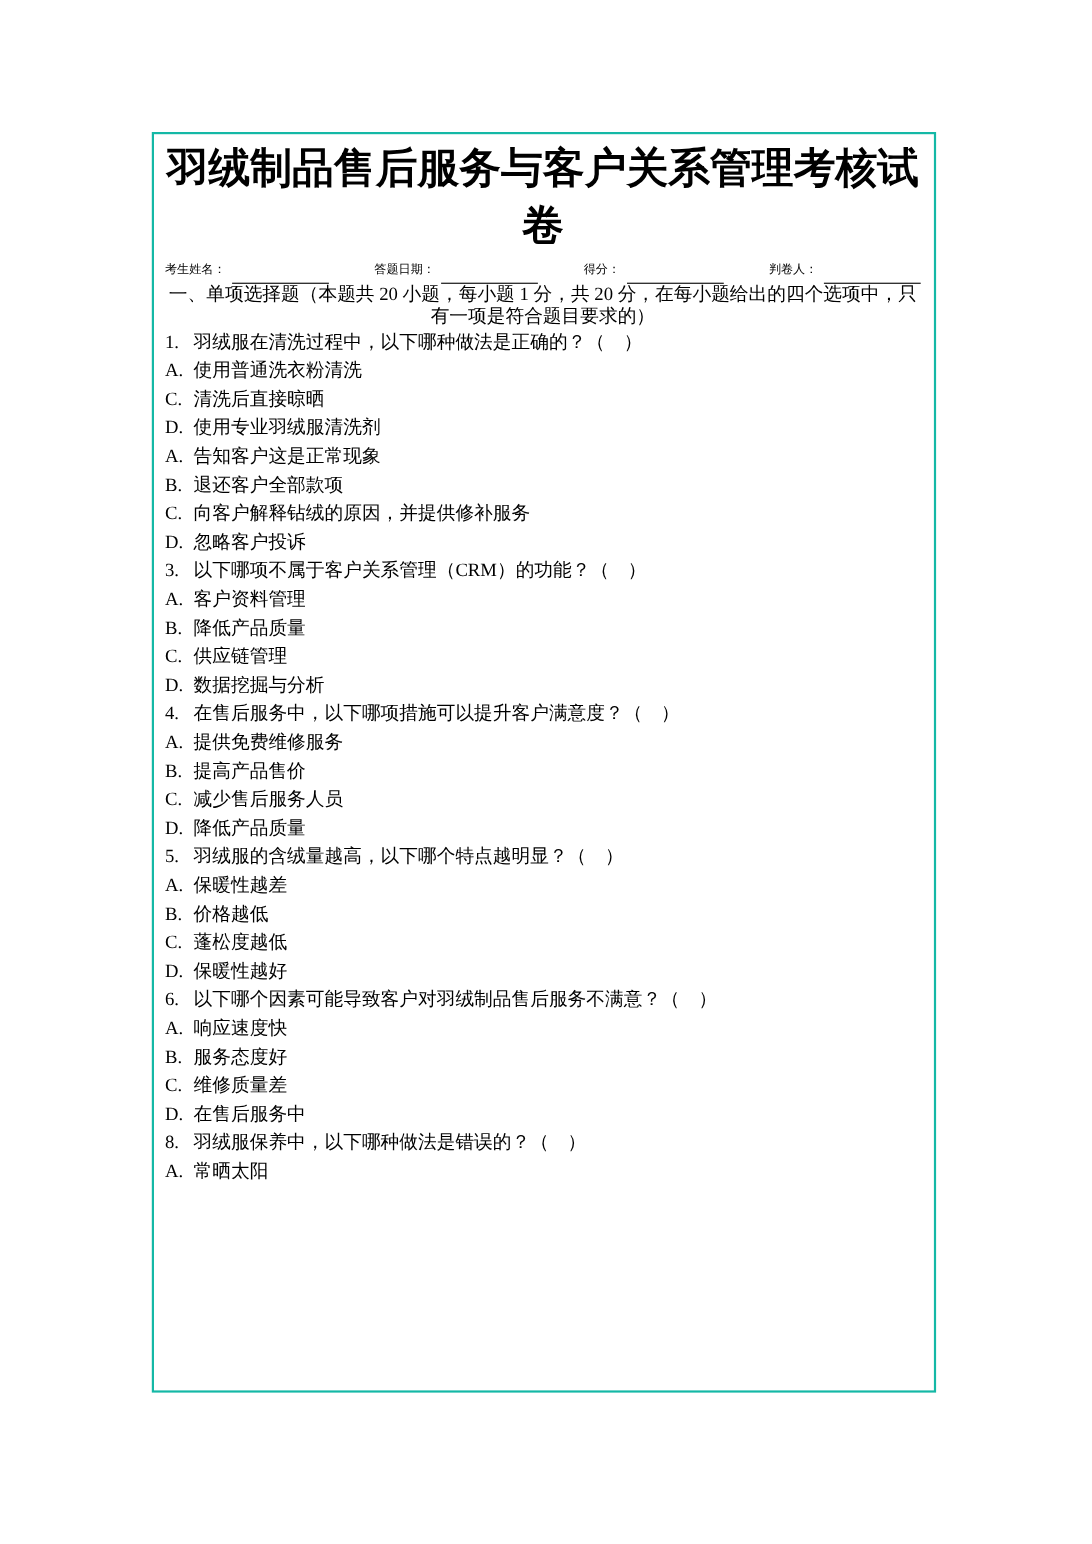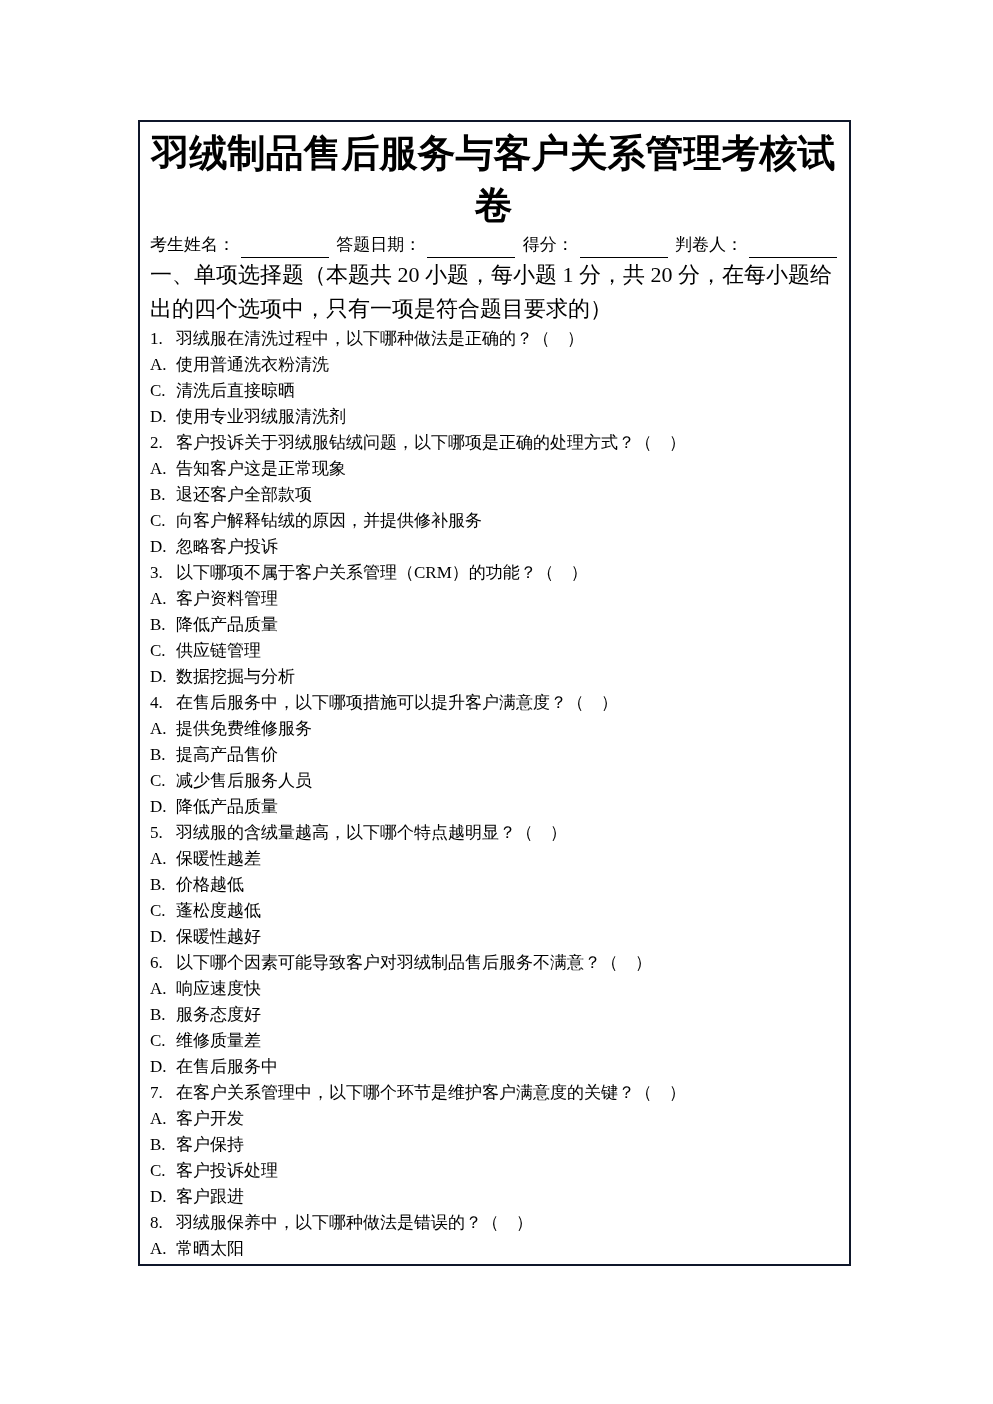--- a/index.html
+++ b/index.html
@@ -16,53 +16,53 @@
     background: #ffffff;
     overflow: hidden;
   }
   .paper-box {
     position: absolute;
     left: 138px;
     top: 120px;
     width: 713px;
     height: 1146px;
     box-sizing: border-box;
-    border: 2px solid #0f172a;
+    border: 2px solid #14b8a6;
     padding: 5px 12px 0 10px;
     background: #ffffff;
   }
   .title {
     margin: 0;
     font-size: 38px;
     line-height: 52px;
     font-weight: bold;
     text-align: center;
     font-family: "Liberation Serif", serif;
   }
   .info-row {
     display: flex;
     justify-content: space-between;
     align-items: flex-end;
-    font-size: 17px;
+    font-size: 11px;
     line-height: 26px;
     height: 26px;
     white-space: nowrap;
     margin-top: 1px;
   }
   .info-field { display: flex; align-items: flex-end; }
   .info-label { display: inline-block; }
   .blank {
     display: inline-block;
     width: 88px;
     height: 19px;
     margin-left: 6px;
     border-bottom: 1.5px solid #000000;
   }
   .content { font-size: 17px; line-height: 26px; }
-  .section-heading { font-size: 22px; line-height: 34px; }
+  .section-heading { font-size: 17px; line-height: 20px; text-align: center; }
   .line { font-size: 17px; line-height: 26px; }
   .q-num, .opt-label {
     display: inline-block;
     min-width: 17px;
     margin-right: 9px;
   }
 </style>
 </head>
 <body>
 
@@ -93,21 +93,20 @@
     <div class="content">
       <div class="section-heading">一、单项选择题（本题共 20 小题，每小题 1 分，共 20 分，在每小题给出的四个选项中，只有一项是符合题目要求的）</div>
       <div>
           <div class="question">
             <div class="line q-stem"><span class="q-num">1.</span><span class="q-text">羽绒服在清洗过程中，以下哪种做法是正确的？（　）</span></div>
             <div class="line option"><span class="opt-label">A.</span><span class="opt-text">使用普通洗衣粉清洗</span></div>
             <div class="line option"><span class="opt-label">C.</span><span class="opt-text">清洗后直接晾晒</span></div>
             <div class="line option"><span class="opt-label">D.</span><span class="opt-text">使用专业羽绒服清洗剂</span></div>
           </div>
           <div class="question">
-            <div class="line q-stem"><span class="q-num">2.</span><span class="q-text">客户投诉关于羽绒服钻绒问题，以下哪项是正确的处理方式？（　）</span></div>
             <div class="line option"><span class="opt-label">A.</span><span class="opt-text">告知客户这是正常现象</span></div>
             <div class="line option"><span class="opt-label">B.</span><span class="opt-text">退还客户全部款项</span></div>
             <div class="line option"><span class="opt-label">C.</span><span class="opt-text">向客户解释钻绒的原因，并提供修补服务</span></div>
             <div class="line option"><span class="opt-label">D.</span><span class="opt-text">忽略客户投诉</span></div>
           </div>
           <div class="question">
             <div class="line q-stem"><span class="q-num">3.</span><span class="q-text">以下哪项不属于客户关系管理（CRM）的功能？（　）</span></div>
             <div class="line option"><span class="opt-label">A.</span><span class="opt-text">客户资料管理</span></div>
             <div class="line option"><span class="opt-label">B.</span><span class="opt-text">降低产品质量</span></div>
             <div class="line option"><span class="opt-label">C.</span><span class="opt-text">供应链管理</span></div>
@@ -128,27 +127,20 @@
             <div class="line option"><span class="opt-label">D.</span><span class="opt-text">保暖性越好</span></div>
           </div>
           <div class="question">
             <div class="line q-stem"><span class="q-num">6.</span><span class="q-text">以下哪个因素可能导致客户对羽绒制品售后服务不满意？（　）</span></div>
             <div class="line option"><span class="opt-label">A.</span><span class="opt-text">响应速度快</span></div>
             <div class="line option"><span class="opt-label">B.</span><span class="opt-text">服务态度好</span></div>
             <div class="line option"><span class="opt-label">C.</span><span class="opt-text">维修质量差</span></div>
             <div class="line option"><span class="opt-label">D.</span><span class="opt-text">在售后服务中</span></div>
           </div>
           <div class="question">
-            <div class="line q-stem"><span class="q-num">7.</span><span class="q-text">在客户关系管理中，以下哪个环节是维护客户满意度的关键？（　）</span></div>
-            <div class="line option"><span class="opt-label">A.</span><span class="opt-text">客户开发</span></div>
-            <div class="line option"><span class="opt-label">B.</span><span class="opt-text">客户保持</span></div>
-            <div class="line option"><span class="opt-label">C.</span><span class="opt-text">客户投诉处理</span></div>
-            <div class="line option"><span class="opt-label">D.</span><span class="opt-text">客户跟进</span></div>
-          </div>
-          <div class="question">
             <div class="line q-stem"><span class="q-num">8.</span><span class="q-text">羽绒服保养中，以下哪种做法是错误的？（　）</span></div>
             <div class="line option"><span class="opt-label">A.</span><span class="opt-text">常晒太阳</span></div>
           </div>
         </div>
     </div>
 
   </div>
 </div>
 
 </body></html>

